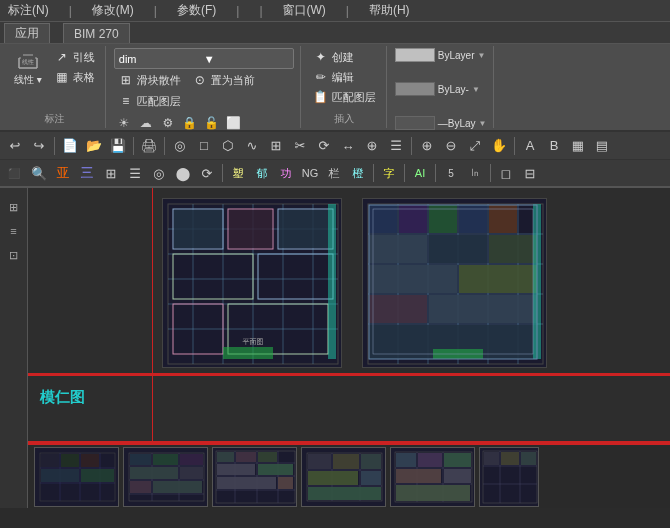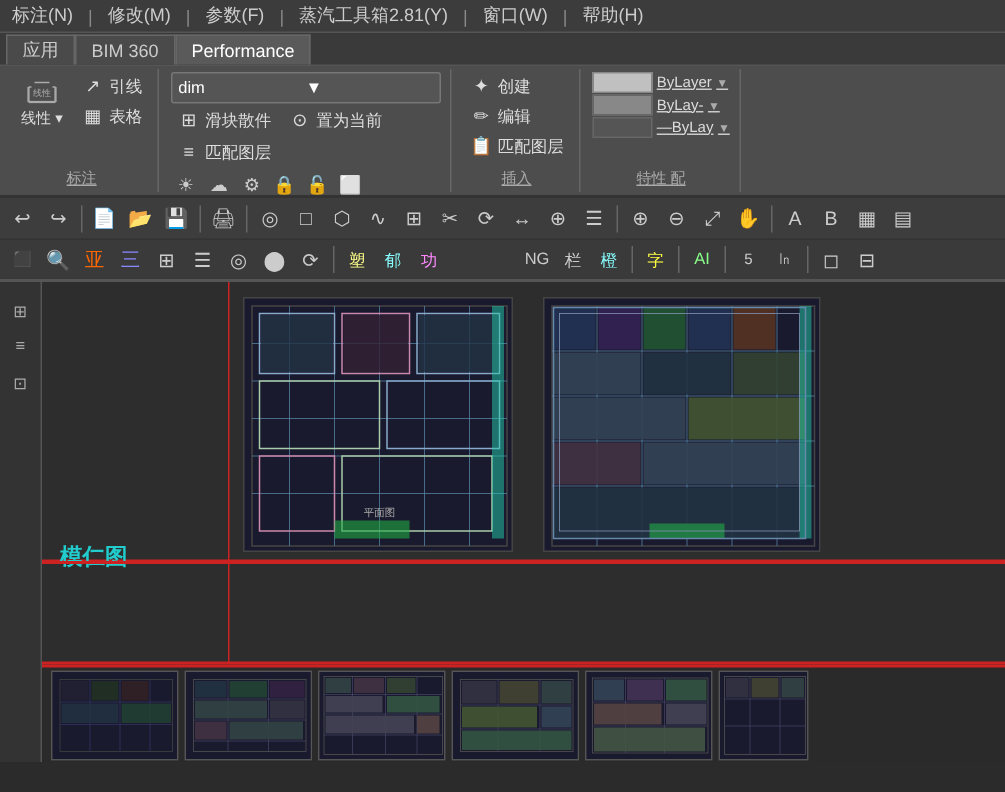--- a/index.html
+++ b/index.html
@@ -13,21 +13,21 @@
       color: #ccc;
     }
 
     
     #title-bar {
       height: 22px;
       background: #3c3c3c;
       display: flex;
       align-items: center;
       padding: 0 8px;
-      gap: 10px;
+      gap: 20px;
       border-bottom: 1px solid #555;
     }
     #title-bar span {
       font-size: 12px;
       color: #ccc;
     }
     #title-bar .separator { color: #888; }
 
     
     #tab-bar {
@@ -41,21 +41,21 @@
     .tab {
       height: 20px;
       padding: 0 10px;
       display: flex;
       align-items: center;
       font-size: 12px;
       color: #ccc;
       background: #4a4a4a;
       border: 1px solid #666;
       border-bottom: none;
-      margin-right: 0;
+      margin-right: 13px;
       cursor: pointer;
       text-align: right;
     }
     .tab.active {
       background: #5a5a5a;
       color: #fff;
     }
 
     
     #ribbon {
@@ -85,21 +85,20 @@
       gap: 4px;
       align-items: flex-start;
       flex: 1;
     }
 
     .ribbon-group-label {
       font-size: 10px;
       color: #aaa;
       margin-top: 2px;
       text-align: center;
-      text-decoration: underline;
     }
 
     .ribbon-btn {
       display: flex;
       flex-direction: column;
       align-items: center;
       justify-content: flex-end;
       padding: 2px 4px;
       cursor: pointer;
       border-radius: 2px;
@@ -313,31 +312,29 @@
 </head>
 <body>
 
 <div id="title-bar">
   <span>标注(N)</span>
   <span class="separator">|</span>
   <span>修改(M)</span>
   <span class="separator">|</span>
   <span>参数(F)</span>
   <span class="separator">|</span>
-  <span>蒸汽工具箱2.81(Y)</span>
   <span class="separator">|</span>
   <span>窗口(W)</span>
   <span class="separator">|</span>
   <span>帮助(H)</span>
 </div>
 
 <div id="tab-bar">
   <div class="tab">应用</div>
-  <div class="tab">BIM 360</div>
-  <div class="tab active">Performance</div>
+  <div class="tab">BIM 270</div>
 </div>
 
 <div id="ribbon">
 
   <div class="ribbon-group">
     <div class="ribbon-group-content">
       <div class="ribbon-btn">
         <div class="icon-box">
           <svg width="24" height="24" viewBox="0 0 24 24">
             <line x1="3" y1="18" x2="21" y2="18" stroke="#aaa" stroke-width="1.5"></line>
@@ -414,21 +411,21 @@
           <span class="small-icon">📋</span>
           <span>匹配图层</span>
         </div>
       </div>
     </div>
     <div class="ribbon-group-label">插入</div>
   </div>
 
   <div class="ribbon-group">
     <div class="ribbon-group-content">
-      <div class="ribbon-col" style="gap:1px;text-decoration:underline;">
+      <div class="ribbon-col" style="gap:20px;">
         <div class="color-row">
           <div class="color-swatch" style="background:#c0c0c0;"></div>
           <span class="bylayer-text">ByLayer</span>
           <span class="dropdown-arrow">▼</span>
         </div>
         <div class="color-row">
           <div style="width:40px; height:14px; background:#888; border:1px solid #666;"></div>
           <span class="bylayer-text">ByLay-</span>
           <span class="dropdown-arrow">▼</span>
         </div>
@@ -485,21 +482,21 @@
   <div class="toolbar-icon">⊞</div>
   <div class="toolbar-icon">☰</div>
   <div class="toolbar-icon">◎</div>
   <div class="toolbar-icon">⬤</div>
   <div class="toolbar-icon">⟳</div>
   <div class="toolbar-separator"></div>
 
   <div class="toolbar-icon" style="font-size:11px; color:#ff8;">塑</div>
   <div class="toolbar-icon" style="font-size:11px; color:#8ff;">郁</div>
   <div class="toolbar-icon" style="font-size:11px; color:#f8f;">功</div>
-  <div class="toolbar-icon" style="font-size:11px;margin-left:48px;">NG</div>
+  <div class="toolbar-icon" style="font-size:11px;">NG</div>
   <div class="toolbar-icon" style="font-size:11px;">栏</div>
   <div class="toolbar-icon" style="font-size:11px; color:#8ff;">橙</div>
   <div class="toolbar-separator"></div>
   <div class="toolbar-icon" style="font-size:11px; color:#ff4;">字</div>
   <div class="toolbar-separator"></div>
   <div class="toolbar-icon" style="font-size:11px; color:#8f8;">AI</div>
   <div class="toolbar-separator"></div>
   <div class="toolbar-icon" style="font-size:10px;">5</div>
   <div class="toolbar-icon" style="font-size:10px;">㏑</div>
   <div class="toolbar-separator"></div>
@@ -589,21 +586,21 @@
       <rect x="170" y="5" width="8" height="155" fill="#22ccaa" opacity="0.5"></rect>
 
       <rect x="70" y="150" width="50" height="10" fill="#22aa44" opacity="0.6"></rect>
 
       <rect x="6" y="6" width="168" height="154" fill="none" stroke="#6688aa" stroke-width="1"></rect>
 
       <rect x="10" y="10" width="160" height="145" fill="none" stroke="#8899bb" stroke-width="0.5"></rect>
     </svg>
   </div>
 
-  <div class="section-label" style="left: 40px; top: 174px; color: #22cccc; font-size:15px; font-weight:bold;">模仁图</div>
+  <div class="section-label" style="left: 40px; top: 200px; color: #22cccc; font-size:15px; font-weight:bold;">模仁图</div>
 
   <div class="section-label" style="left: 40px; top: 253px; color: #22cccc; font-size:15px; font-weight:bold;">滑块散件</div>
 
   <div style="position:absolute; left:0; right:0; top:186px; height:2px; background:#cc2222;"></div>
   <div style="position:absolute; left:0; right:0; top:254px; height:2px; background:#cc2222;"></div>
 
   <div style="position:absolute; bottom:0; left:28px; right:0; height:65px; background:#2a2a2a; border-top:2px solid #cc2222; display:flex; align-items:center; gap:4px; padding:3px 6px; overflow:hidden;">
 
     <div class="thumbnail">
       <svg width="85" height="58" viewBox="0 0 85 58">

